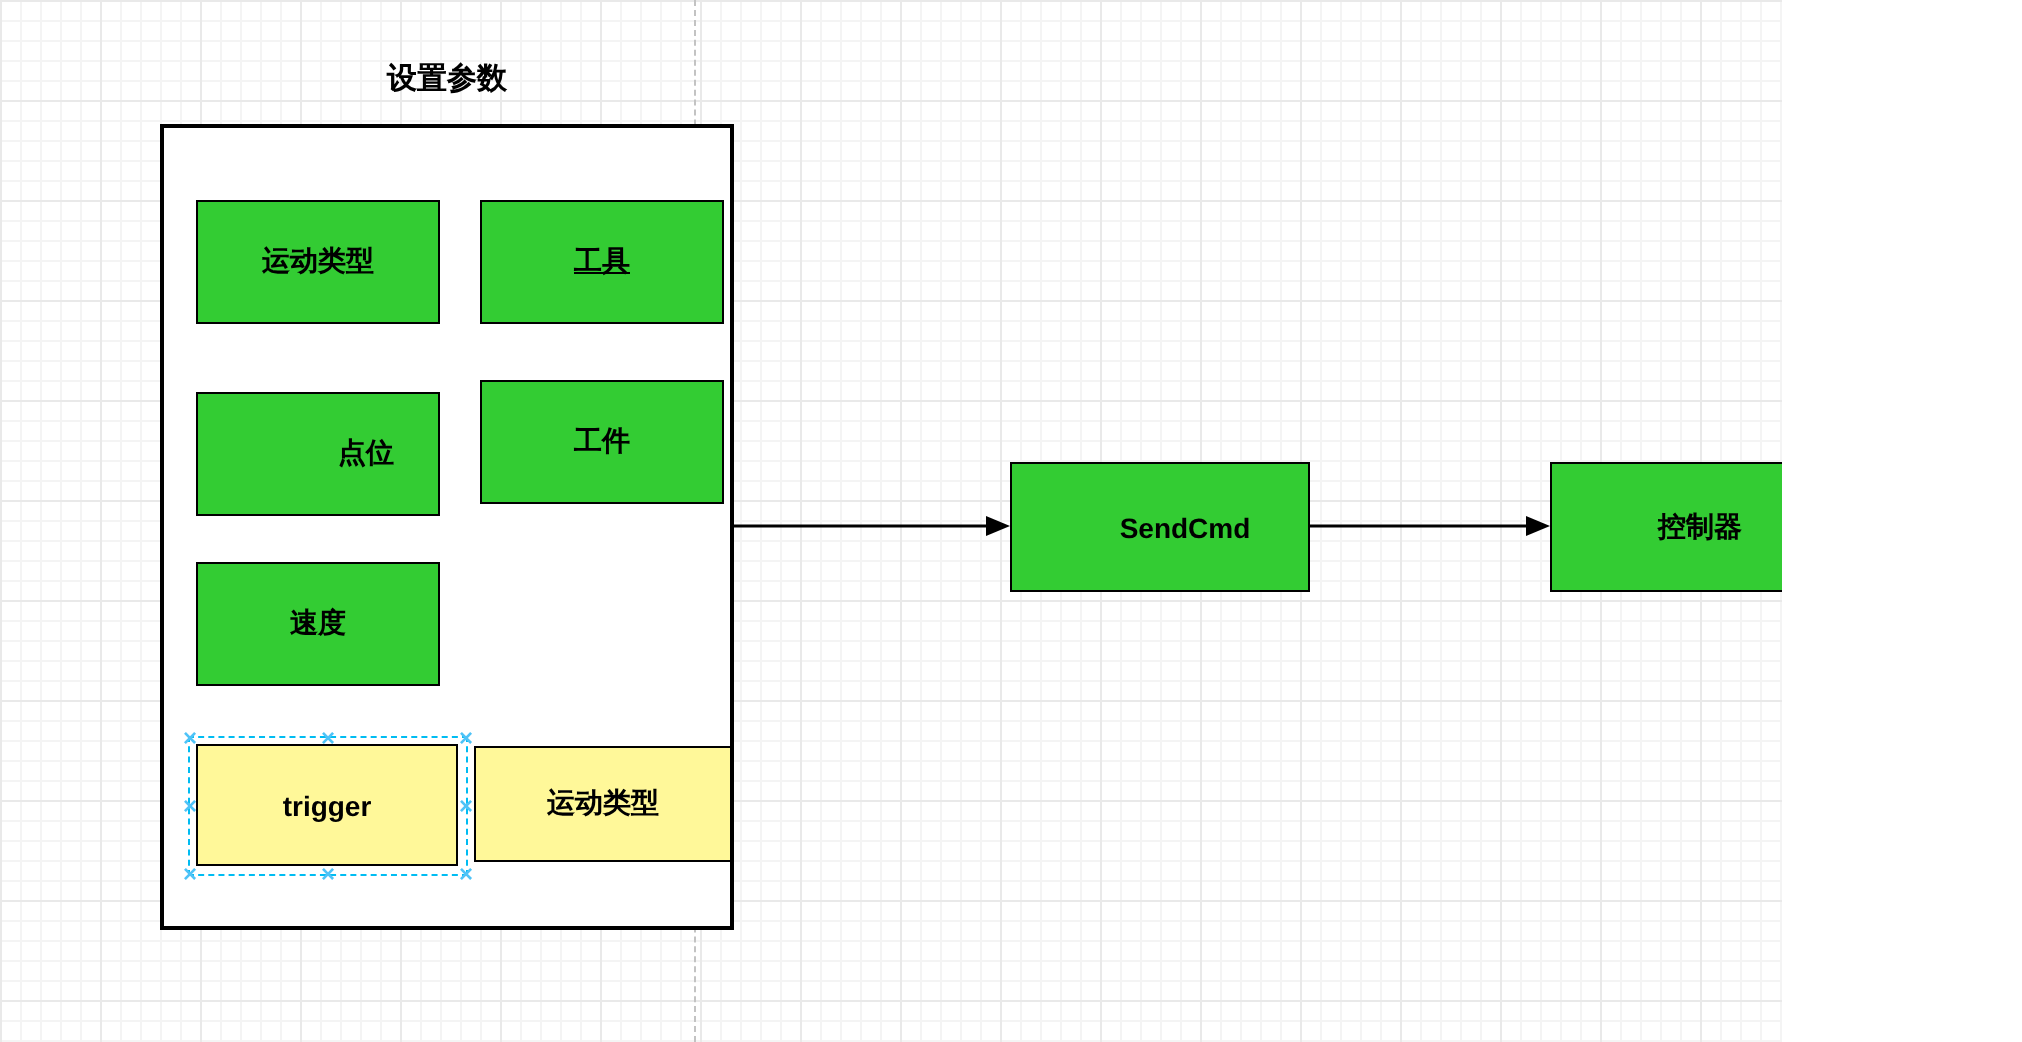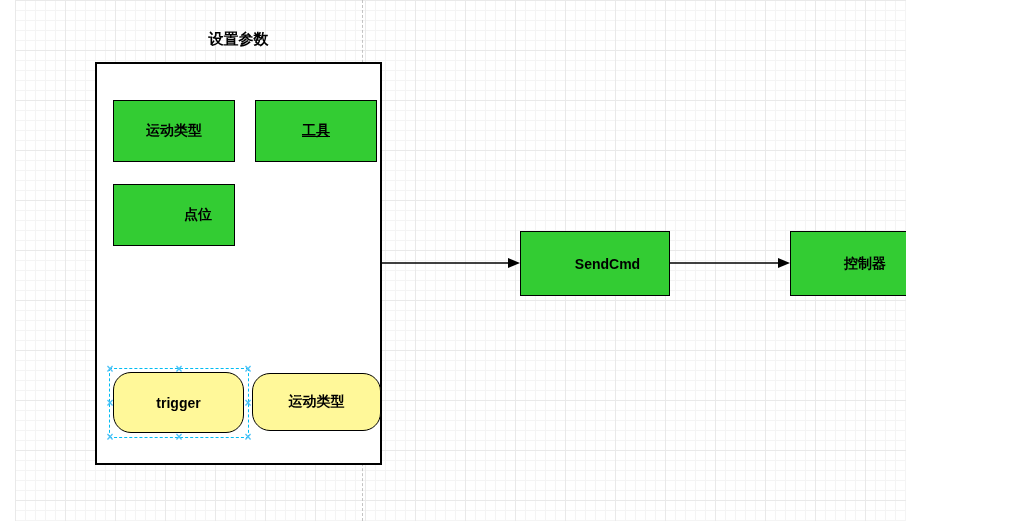--- a/index.html
+++ b/index.html
@@ -11,46 +11,45 @@
     position:relative;
     width:891px;height:521px;
     overflow:hidden;
     background-color:#ffffff;
     background-image:
       linear-gradient(#e9e9e9 1px, transparent 1px),
       linear-gradient(90deg, #e9e9e9 1px, transparent 1px),
       linear-gradient(#f4f4f4 1px, transparent 1px),
       linear-gradient(90deg, #f4f4f4 1px, transparent 1px);
     background-size:50px 50px,50px 50px,10px 10px,10px 10px;
-    margin-left:15px;
   }
   .page-divider{
     position:absolute;left:347px;top:0;height:521px;width:0;
     border-left:1px dashed #c3c3c3;
   }
   .diagram-title{
     position:absolute;left:80px;top:30px;width:287px;
     text-align:center;font-size:15px;font-weight:bold;color:#000;
   }
   .container-box{
     position:absolute;left:80px;top:62px;width:287px;height:403px;
     background:#ffffff;border:2px solid #000;box-sizing:border-box;
   }
   .node{
     position:absolute;box-sizing:border-box;
     border:1px solid #000;
     display:flex;align-items:center;justify-content:center;
     font-size:14px;font-weight:bold;color:#000;text-align:left;
   }
   .green{background:#33cc33;}
-  .yellow{background:#fff899;border-radius:18px;}
+  .yellow{background:#fff899;}
   
   .b1{left:98px; top:100px;width:122px;height:62px;}
   .b2{left:240px;top:100px;width:122px;height:62px;text-decoration:underline;}
-  .b3{left:98px; top:184px;width:122px;height:62px;padding-left:48px;}
+  .b3{left:98px; top:196px;width:122px;height:62px;padding-left:48px;}
   .b4{left:240px;top:190px;width:122px;height:62px;}
   .b5{left:98px; top:281px;width:122px;height:62px;}
   .b6{left:235px;top:282px;width:126px;height:60px;}
   .b7{left:98px; top:372px;width:131px;height:61px;}
   .b8{left:237px;top:373px;width:129px;height:58px;}
   
   .sendcmd{left:505px;top:231px;width:150px;height:65px;padding-left:25px;}
   .controller{left:775px;top:231px;width:150px;height:65px;}
   
   .selection-overlay{
@@ -90,20 +89,22 @@
     </g>
     <g>
       <line x1="655" y1="263" x2="765" y2="263" stroke="#000" stroke-width="1.5"></line>
       <polygon points="775,263 763,258 763,268" fill="#000"></polygon>
     </g>
   </svg>
 
   <div class="node green b1">运动类型</div>
   <div class="node green b2">工具</div>
   <div class="node green b3">点位</div>
+  <div class="node green b4">工件</div>
+  <div class="node green b5">速度</div>
   <div class="node yellow b7">trigger</div>
   <div class="node yellow b8">运动类型</div>
 
   <div class="selection-overlay">
     <span class="handle h-tl"></span>
     <span class="handle h-tc"></span>
     <span class="handle h-tr"></span>
     <span class="handle h-ml"></span>
     <span class="handle h-mr"></span>
     <span class="handle h-bl"></span>

